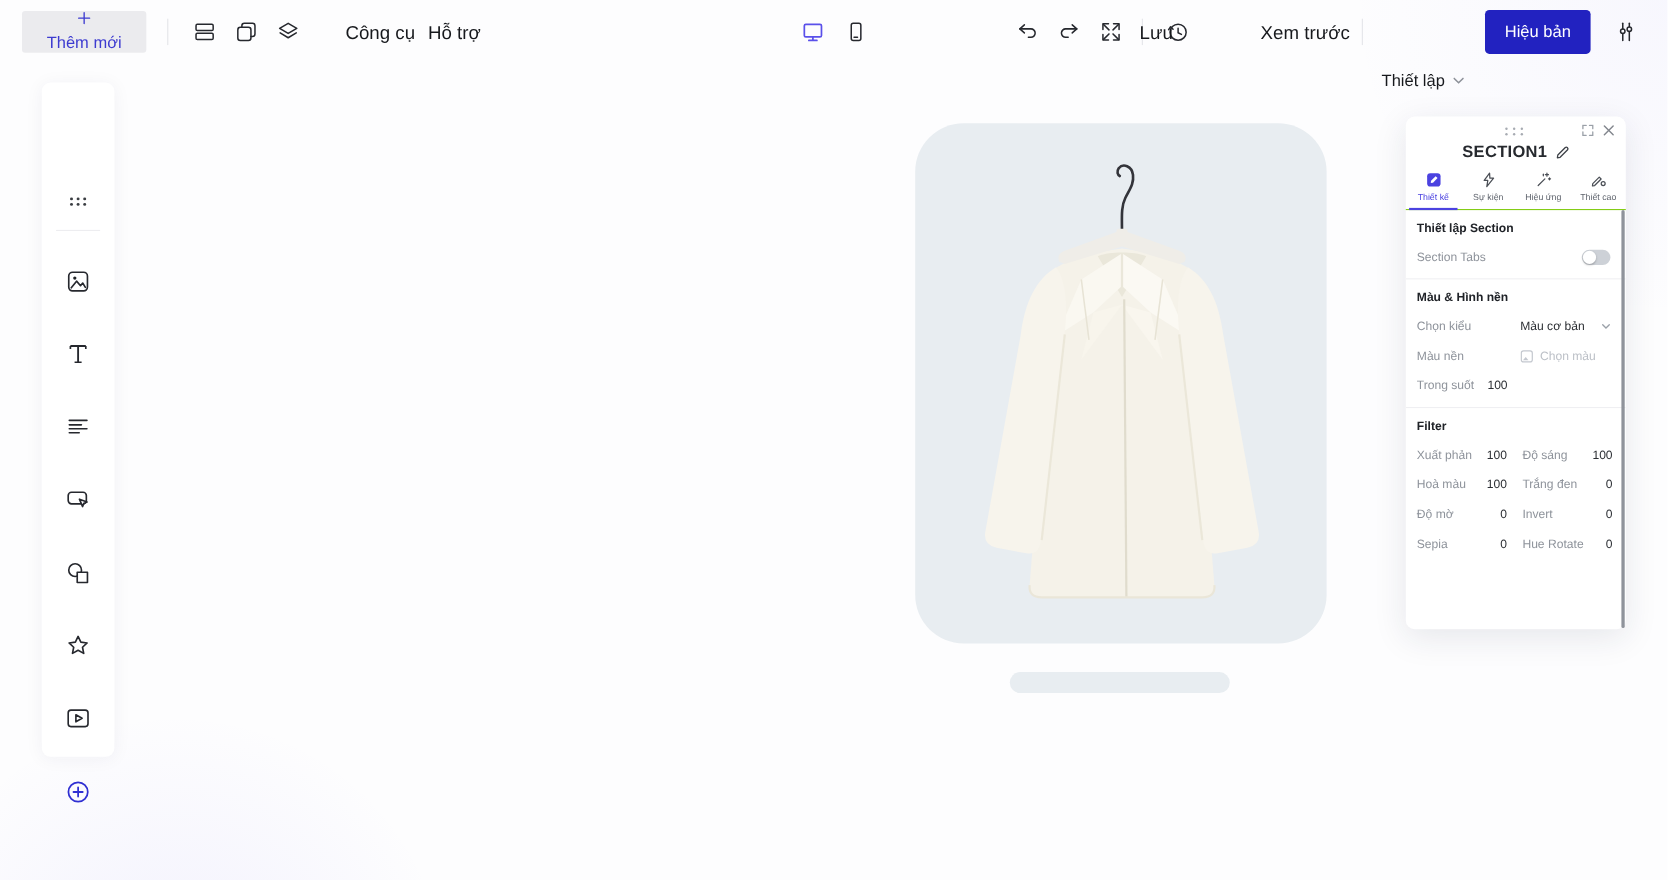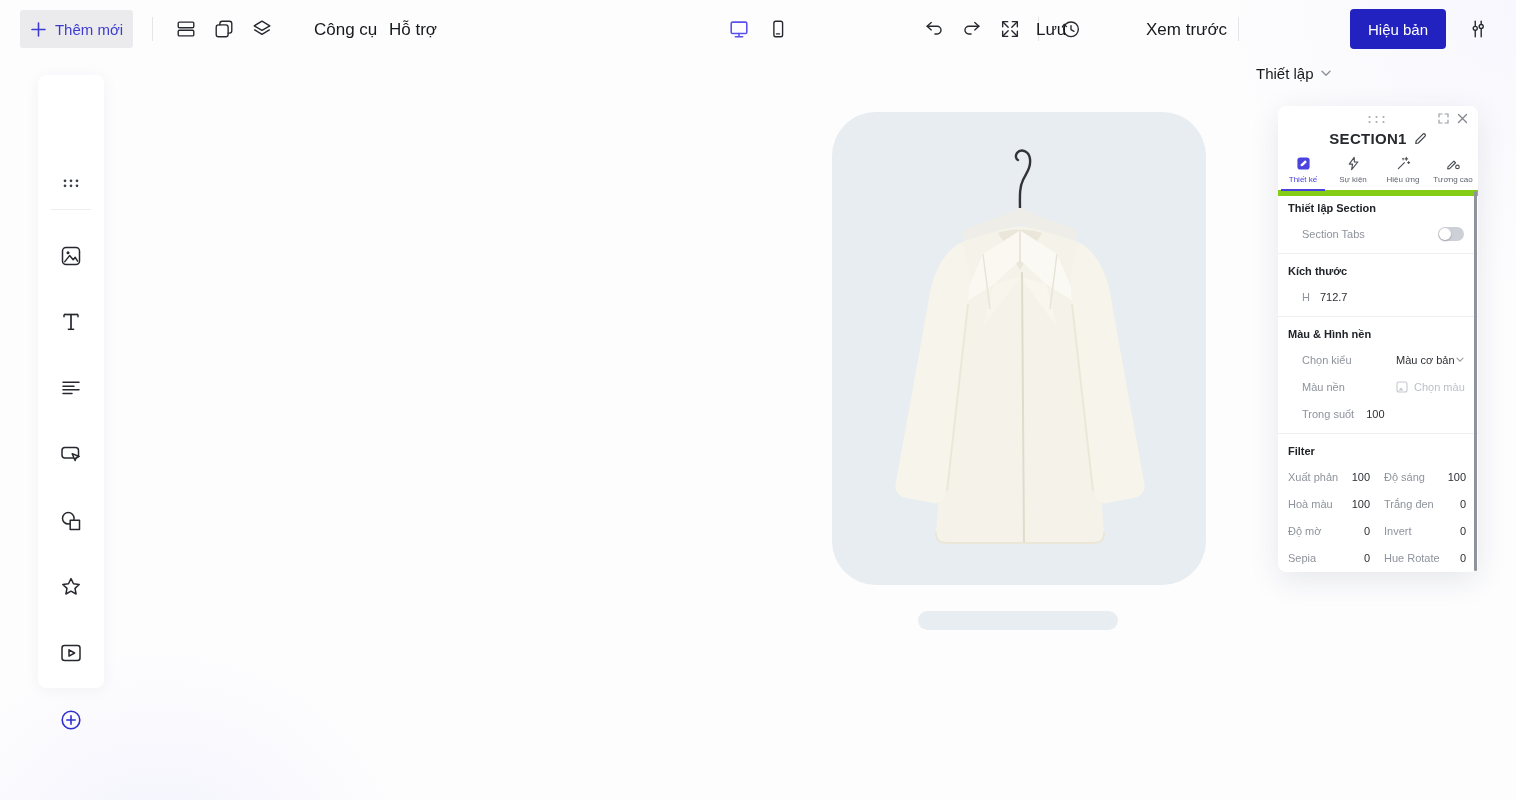--- a/index.html
+++ b/index.html
@@ -10,21 +10,21 @@
       radial-gradient(360px 360px at 160px 900px, rgba(110,100,245,.08), transparent 70%),
       radial-gradient(420px 420px at 1516px 0px, rgba(110,100,245,.04), transparent 70%),
       #fdfdfe;
   }
   .abs{position:absolute;}
   svg{display:block;}
   .st{fill:none;stroke:#26282e;stroke-width:1.5;stroke-linecap:round;stroke-linejoin:round;}
   .stsq{stroke-linecap:butt;}
   
   .add-btn{left:20px;top:10px;width:113px;height:38px;background:#ebebee;border-radius:3px;
-    display:flex;align-items:center;justify-content:center;gap:8px;color:#3d3bd0;font-size:15px;cursor:pointer;}
+    display:flex;align-items:center;justify-content:center;gap:8px;color:#3d3bd0;font-size:15px;cursor:pointer;flex-direction:column;}
   .vdiv{width:1px;height:24px;background:#e4e5e9;top:17px;}
   .tbtn{width:30px;height:30px;top:14px;display:flex;align-items:center;justify-content:center;cursor:pointer;}
   .tlabel{top:20px;font-size:17px;color:#17191d;cursor:pointer;}
   .publish-btn{left:1350px;top:9px;width:96px;height:40px;background:#2222c0;color:#fff;border-radius:4px;
     display:flex;align-items:center;justify-content:center;font-size:15px;cursor:pointer;}
   .setup-wrap{left:1256px;top:14px;height:30px;display:flex;align-items:center;gap:7px;cursor:pointer;margin-top:44px;}
   
   .sidebar{left:38px;top:75px;width:66px;height:613px;background:#fff;border-radius:8px;
     box-shadow:0 2px 16px rgba(30,35,70,.05);}
   .sbtn{left:19px;width:28px;height:28px;display:flex;align-items:center;justify-content:center;cursor:pointer;}
@@ -33,31 +33,31 @@
   .canvas{left:832px;top:112px;width:374px;height:473px;border-radius:44px;background:#e8edf1;overflow:hidden;cursor:pointer;}
   .pill{left:918px;top:611px;width:200px;height:19px;border-radius:10px;background:#e8edf1;cursor:pointer;}
   
   .panel{left:1278px;top:106px;width:200px;height:466px;background:#fff;border-radius:8px;
     box-shadow:0 8px 30px rgba(30,35,70,.10);font-size:11px;}
   .p-dots{left:89px;top:9px;cursor:grab;}
   .p-expand{right:29px;top:7px;cursor:pointer;}
   .p-close{right:10px;top:7px;cursor:pointer;}
   .p-title{left:0;right:0;top:24px;display:flex;align-items:center;justify-content:center;gap:7px;}
   .p-title b{font-size:15px;letter-spacing:.3px;color:#26292e;}
-  .p-tabs{left:0;right:0;top:46px;height:38px;display:flex;border-bottom:6px solid #84cc16;}
+  .p-tabs{left:0;right:0;top:46px;height:38px;display:flex;border-bottom:1px solid #84cc16;}
   .p-tab{flex:1;display:flex;flex-direction:column;align-items:center;justify-content:flex-start;gap:4px;
     padding-top:4px;position:relative;cursor:pointer;}
   .p-tab .lbl{font-size:8px;color:#5f646d;}
   .p-tab.active .lbl{color:#4b42e0;}
   .p-tab.active::after{content:"";position:absolute;bottom:-1px;left:3px;right:3px;height:2px;background:#4b42e0;}
   .p-body{position:absolute;top:85px;left:0;right:0;bottom:0;overflow:hidden;}
   .p-sec{padding:5px 12px 6px 10px;border-bottom:1px solid #efeff2;}
   .p-sec:last-child{border-bottom:none;text-align:right;}
   .p-h{height:24px;display:flex;align-items:center;font-weight:bold;color:#202328;}
-  .p-row{position:relative;height:27px;display:flex;align-items:center;color:#8e939b;margin-left:14px;}
+  .p-row{position:relative;height:27px;display:flex;align-items:center;color:#8e939b;}
   .p-row .val{color:#2c2f34;}
   .vright{position:absolute;left:94px;display:flex;align-items:center;gap:6px;}
   .rchev{position:absolute;right:2px;}
   .muted{color:#bcc0c7;}
   .toggle{position:absolute;right:2px;width:26px;height:14px;border-radius:8px;background:#cdd1d7;cursor:pointer;}
   .toggle::after{content:"";position:absolute;left:1px;top:1px;width:12px;height:12px;border-radius:50%;
     background:#fff;box-shadow:0 1px 2px rgba(0,0,0,.25);}
   .f-grid{display:grid;grid-template-columns:1fr 1fr;column-gap:14px;}
   .f-cell{height:27px;display:flex;align-items:center;justify-content:space-between;color:#8e939b;}
   .f-cell .val{color:#2c2f34;}
@@ -332,41 +332,34 @@
             <path d="M13.5,6 v2 M12.5,7 h2"></path>
             <path d="M7.5,2.5 v1.6"></path>
         </svg>
         <span class="lbl">Hiệu ứng</span>
       </div>
       <div class="p-tab">
         <svg width="15" height="15" viewBox="0 0 16 16" fill="none" stroke="#4a4e55" stroke-width="1.2" stroke-linejoin="round">
           <path d="M1.8,13.8 l.3,-2.1 6.3,-6.3 1.8,1.8 -6.3,6.3 Z"></path>
             <circle cx="12.2" cy="11.6" r="1.9"></circle>
         </svg>
-        <span class="lbl">Tương cao</span>
+        <span class="lbl">Thiết cao</span>
       </div>
     </div>
 
     <div class="p-body">
 
       <div class="p-sec">
         <div class="p-h">Thiết lập Section</div>
         <div class="p-row">
           <span>Section Tabs</span>
           <span class="toggle"></span>
         </div>
       </div>
 
-      <div class="p-sec">
-        <div class="p-h">Kích thước</div>
-        <div class="p-row">
-          <span>H</span>
-          <span class="val" style="margin-left:10px">712.7</span>
-        </div>
-      </div>
 
       <div class="p-sec">
         <div class="p-h">Màu &amp; Hình nền</div>
         <div class="p-row">
           <span>Chọn kiểu</span>
           <span class="vright val">Màu cơ bản</span>
           <svg class="rchev" width="8" height="6" viewBox="0 0 8 6">
               <path d="M1,1.2 L4,4.2 L7,1.2" fill="none" stroke="#9aa0a8" stroke-width="1.2" stroke-linecap="round"></path>
             </svg>
         </div>

